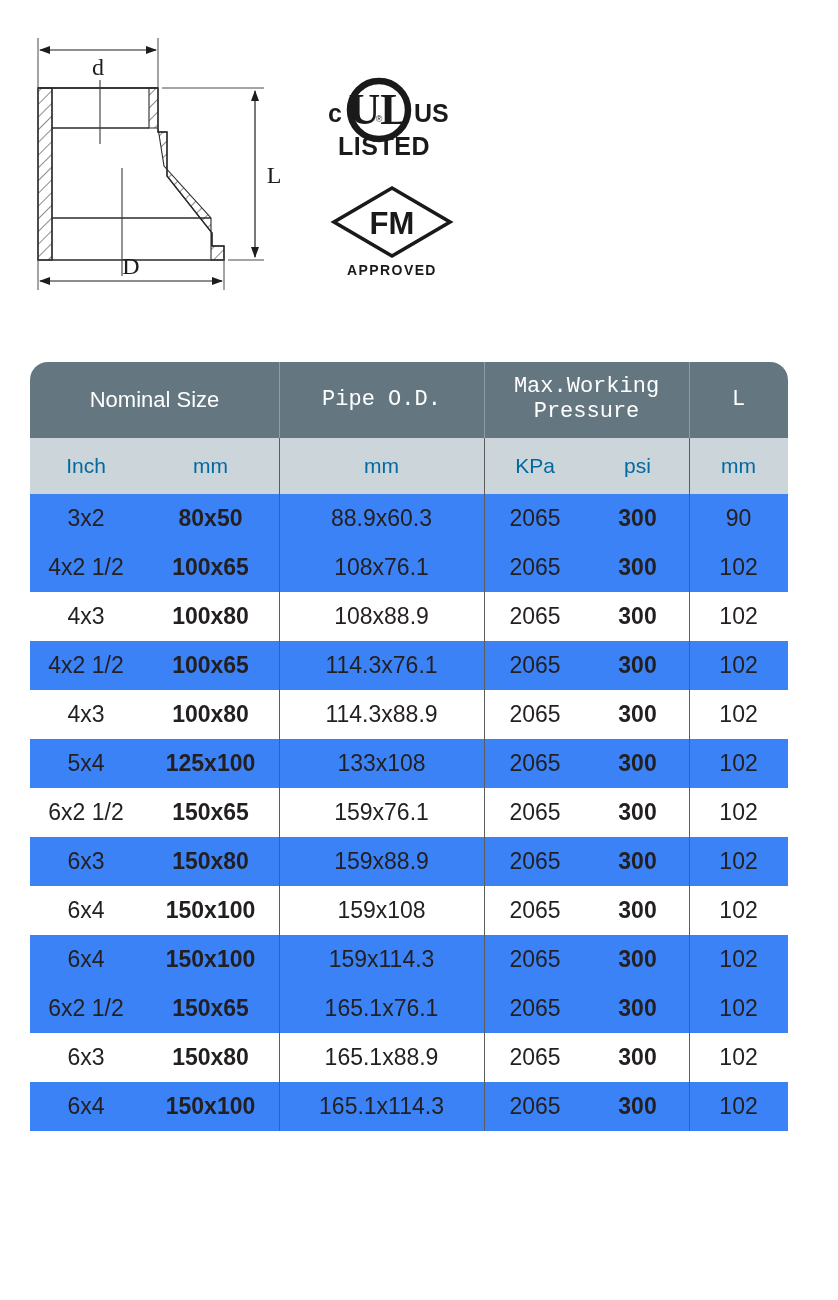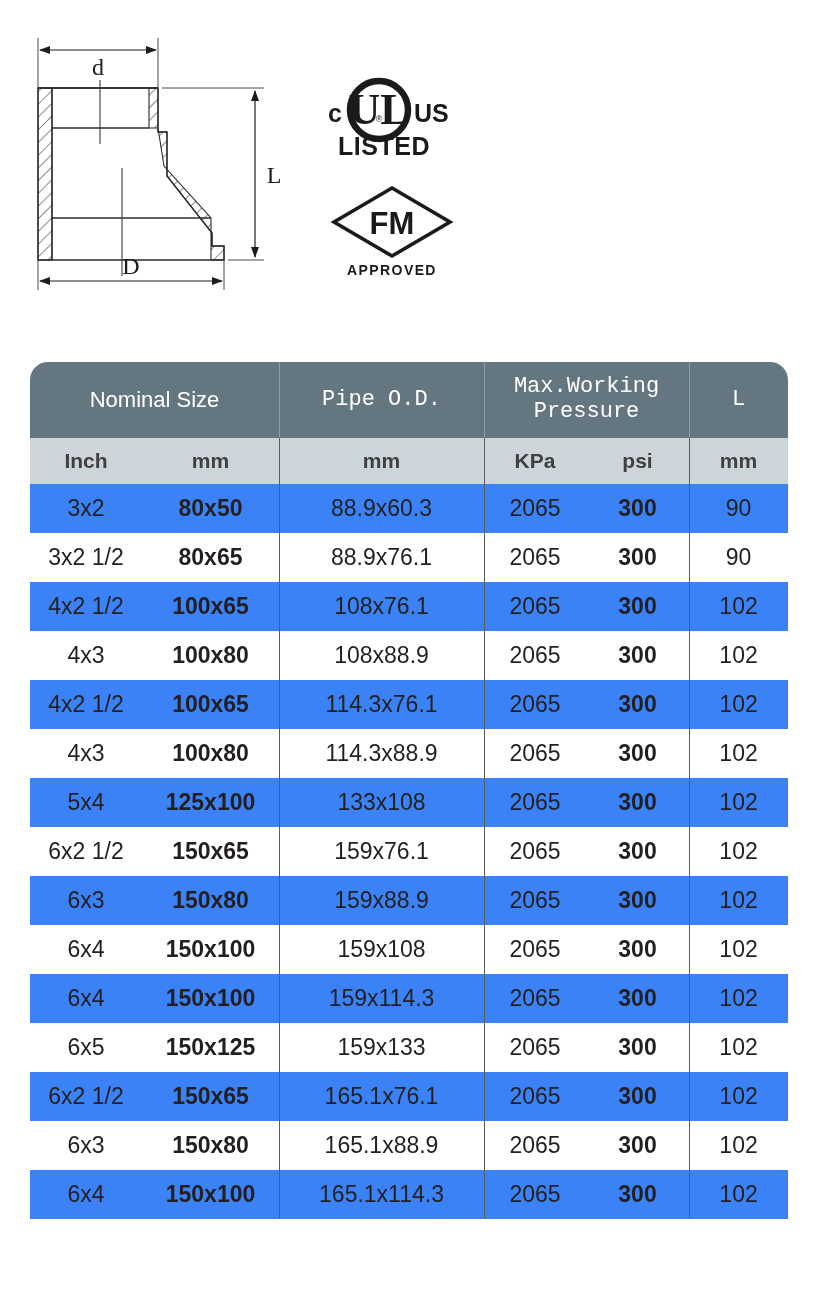--- a/index.html
+++ b/index.html
@@ -73,24 +73,24 @@
     line-height: 1.12;
     padding: 0 6px;
   }
   thead tr.group-row th.gh-nominal { border-top-left-radius: 18px; }
   thead tr.group-row th.gh-len     { border-top-right-radius: 18px; }
   thead tr.group-row th.gh-press   { text-align: left; padding-left: 14px; }
 
   
   thead tr.unit-row th {
     background: #ccd5d9;
-    color: #404040;
-    font-weight: bold;
+    color: #0369a1;
+    font-weight: normal;
     font-size: 21px;
-    height: 46px;
+    height: 56px;
   }
 
   
   tbody td {
     font-size: 23px;
     height: 49px;
     color: #231f20;
     background: #ffffff;
     white-space: nowrap;
   }
@@ -222,28 +222,20 @@
 
     <tbody id="spec-table-body">
         <tr class="alt">
           <td class="sub-a">3x2</td>
           <td class="sub-b">80x50</td>
           <td class="sep-l">88.9x60.3</td>
           <td class="sep-l sub-a">2065</td>
           <td class="sub-b">300</td>
           <td class="sep-l">90</td>
         </tr>
-        <tr>
-          <td class="sub-a">3x2 1/2</td>
-          <td class="sub-b">80x65</td>
-          <td class="sep-l">88.9x76.1</td>
-          <td class="sep-l sub-a">2065</td>
-          <td class="sub-b">300</td>
-          <td class="sep-l">90</td>
-        </tr>
         <tr class="alt">
           <td class="sub-a">4x2 1/2</td>
           <td class="sub-b">100x65</td>
           <td class="sep-l">108x76.1</td>
           <td class="sep-l sub-a">2065</td>
           <td class="sub-b">300</td>
           <td class="sep-l">102</td>
         </tr>
         <tr>
           <td class="sub-a">4x3</td>
@@ -302,28 +294,20 @@
           <td class="sep-l">102</td>
         </tr>
         <tr class="alt">
           <td class="sub-a">6x4</td>
           <td class="sub-b">150x100</td>
           <td class="sep-l">159x114.3</td>
           <td class="sep-l sub-a">2065</td>
           <td class="sub-b">300</td>
           <td class="sep-l">102</td>
         </tr>
-        <tr>
-          <td class="sub-a">6x5</td>
-          <td class="sub-b">150x125</td>
-          <td class="sep-l">159x133</td>
-          <td class="sep-l sub-a">2065</td>
-          <td class="sub-b">300</td>
-          <td class="sep-l">102</td>
-        </tr>
         <tr class="alt">
           <td class="sub-a">6x2 1/2</td>
           <td class="sub-b">150x65</td>
           <td class="sep-l">165.1x76.1</td>
           <td class="sep-l sub-a">2065</td>
           <td class="sub-b">300</td>
           <td class="sep-l">102</td>
         </tr>
         <tr>
           <td class="sub-a">6x3</td>

